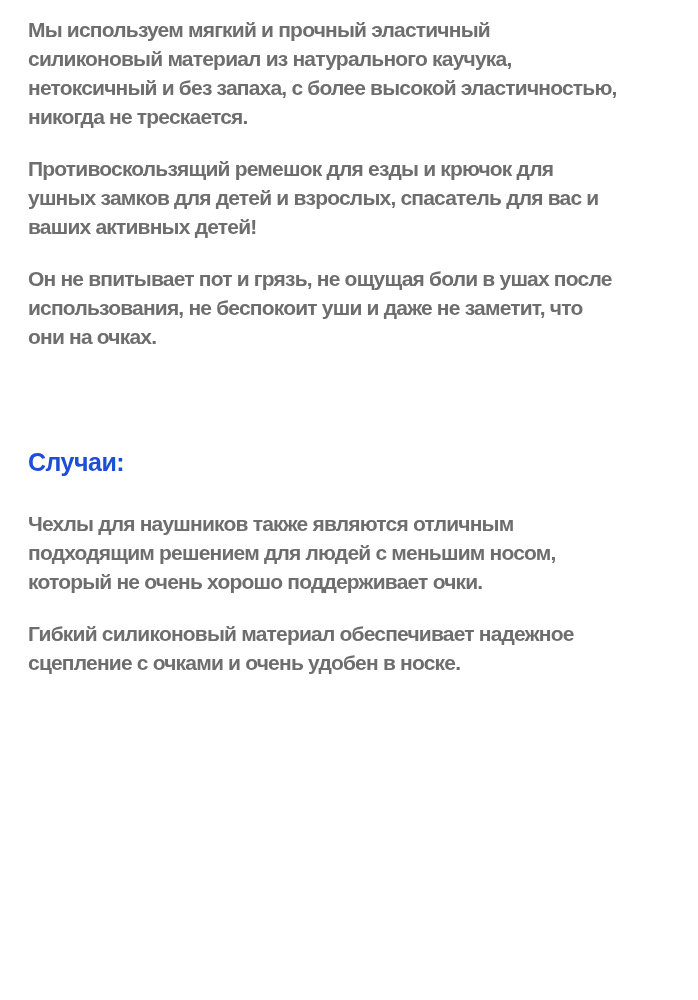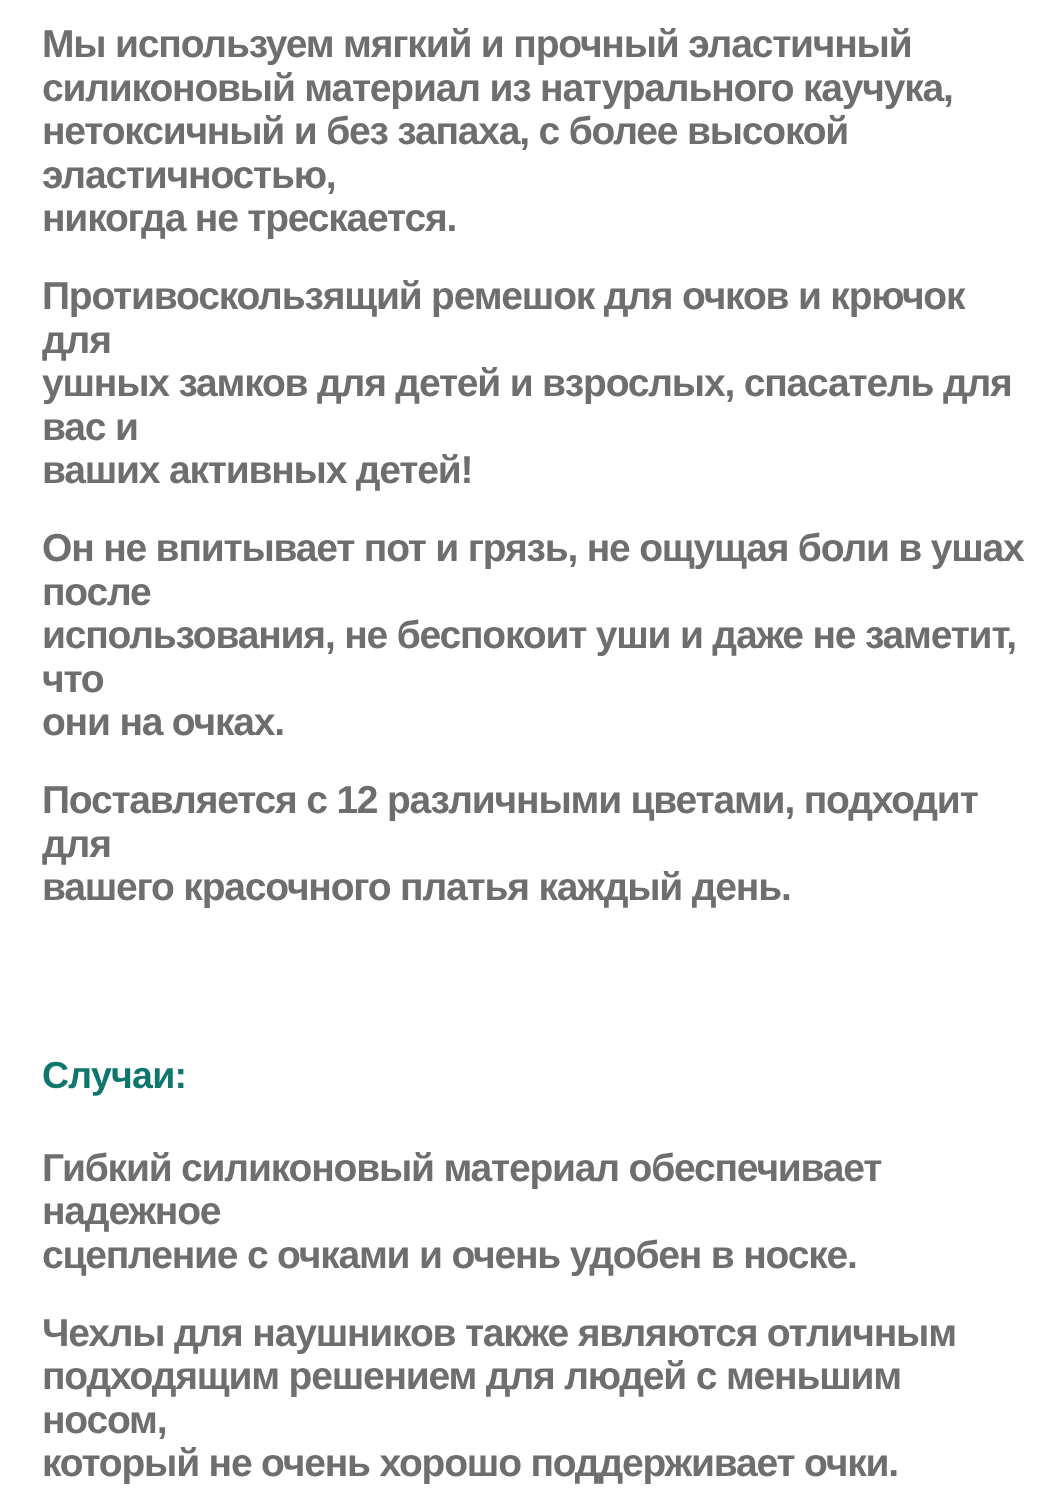--- a/index.html
+++ b/index.html
@@ -13,54 +13,52 @@
     min-height: 1000px;
     overflow: hidden;
     font-family: "Liberation Sans", sans-serif;
   }
   .desc {
     padding: 15px 14px 0 28px;
   }
   .para {
     margin: 0 0 23px 0;
     color: #6e6e6e;
-    font-size: 26px;
+    font-size: 21px;
     line-height: 29px;
     font-weight: 700;
     letter-spacing: -0.8px;
     white-space: pre-line;
     overflow-wrap: break-word;
   }
   .heading {
     margin: 95px 0 30px 0;
-    color: #0f766e;
+    color: #1d4ed8;
     font-size: 25px;
     line-height: 33px;
     font-weight: 700;
     letter-spacing: -0.5px;
     white-space: pre-line;
   }
 </style>
 </head>
 <body>
 
 <main class="desc">
   <p class="para">Мы используем мягкий и прочный эластичный
 силиконовый материал из натурального каучука,
 нетоксичный и без запаха, с более высокой эластичностью,
 никогда не трескается.</p>
-  <p class="para">Противоскользящий ремешок для очков и крючок для
+  <p class="para">Противоскользящий ремешок для езды и крючок для
 ушных замков для детей и взрослых, спасатель для вас и
 ваших активных детей!</p>
   <p class="para">Он не впитывает пот и грязь, не ощущая боли в ушах после
 использования, не беспокоит уши и даже не заметит, что
 они на очках.</p>
-  <p class="para">Поставляется с 12 различными цветами, подходит для
-вашего красочного платья каждый день.</p>
 
   <h2 class="heading">Случаи:</h2>
 
-  <p class="para">Гибкий силиконовый материал обеспечивает надежное
-сцепление с очками и очень удобен в носке.</p>
   <p class="para">Чехлы для наушников также являются отличным
 подходящим решением для людей с меньшим носом,
 который не очень хорошо поддерживает очки.</p>
+  <p class="para">Гибкий силиконовый материал обеспечивает надежное
+сцепление с очками и очень удобен в носке.</p>
 </main>
 
 </body></html>

